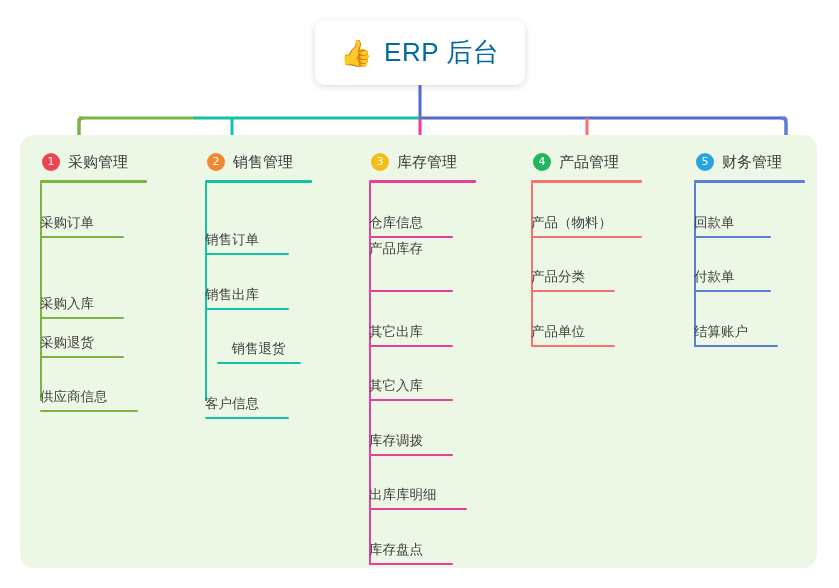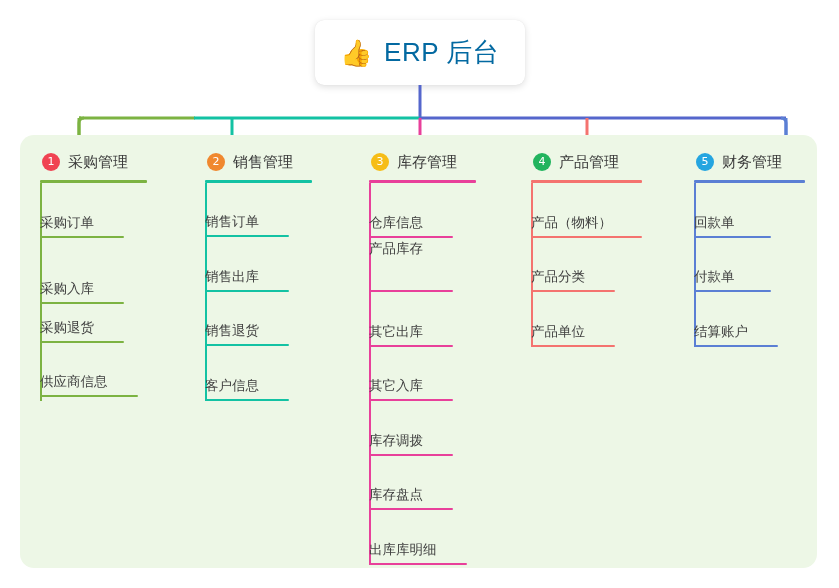--- a/index.html
+++ b/index.html
@@ -178,21 +178,21 @@
           <span class="badge" style="background: rgb(240, 67, 82);">1</span>
           <span class="col-title">采购管理</span>
         </div>
         <div class="head-rule" style="width: 107px; background: rgb(124, 179, 66);"></div>
         <div class="items" style="height: 218px;">
           <div class="spine" style="height: 218px; background: rgb(124, 179, 66);"></div>
           <div class="item" style="height: 54.5px;">
             <div class="item-label">采购订单</div>
             <div class="item-rule" style="width: 84px; background: rgb(124, 179, 66);"></div>
           </div>
-          <div class="item" style="height: 66px;">
+          <div class="item" style="height: 49px; margin-top: 32px;">
             <div class="item-label">采购入库</div>
             <div class="item-rule" style="width: 84px; background: rgb(124, 179, 66);"></div>
           </div>
           <div class="item" style="height: 39px;">
             <div class="item-label">采购退货</div>
             <div class="item-rule" style="width: 84px; background: rgb(124, 179, 66);"></div>
           </div>
           <div class="item" style="height: 54.5px;">
             <div class="item-label">供应商信息</div>
             <div class="item-rule" style="width: 98px; background: rgb(124, 179, 66);"></div>
@@ -200,29 +200,29 @@
         </div>
       </div>
       <div class="column" style="left: 205px; top: 148px;">
         <div class="col-head">
           <span class="badge" style="background: rgb(240, 136, 47);">2</span>
           <span class="col-title">销售管理</span>
         </div>
         <div class="head-rule" style="width: 107px; background: rgb(19, 194, 163);"></div>
         <div class="items" style="height: 218px;">
           <div class="spine" style="height: 218px; background: rgb(19, 194, 163);"></div>
-          <div class="item" style="height: 54px;">
+          <div class="item" style="height: 72px;">
             <div class="item-label">销售订单</div>
             <div class="item-rule" style="width: 84px; background: rgb(19, 194, 163);"></div>
           </div>
           <div class="item" style="height: 54.5px;">
             <div class="item-label">销售出库</div>
             <div class="item-rule" style="width: 84px; background: rgb(19, 194, 163);"></div>
           </div>
-          <div class="item" style="height: 54.5px;">
+          <div class="item" style="height: 54.5px; align-items: center;">
             <div class="item-label">销售退货</div>
             <div class="item-rule" style="width: 84px; background: rgb(19, 194, 163);"></div>
           </div>
           <div class="item" style="height: 54.5px;">
             <div class="item-label">客户信息</div>
             <div class="item-rule" style="width: 84px; background: rgb(19, 194, 163);"></div>
           </div>
         </div>
       </div>
       <div class="column" style="left: 369px; top: 148px;">
@@ -247,26 +247,26 @@
           </div>
           <div class="item" style="height: 54.5px;">
             <div class="item-label">其它入库</div>
             <div class="item-rule" style="width: 84px; background: rgb(232, 64, 154);"></div>
           </div>
           <div class="item" style="height: 54.5px;">
             <div class="item-label">库存调拨</div>
             <div class="item-rule" style="width: 84px; background: rgb(232, 64, 154);"></div>
           </div>
           <div class="item" style="height: 54.5px;">
-            <div class="item-label">库存盘点</div>
-            <div class="item-rule" style="width: 84px; background: rgb(232, 64, 154);"></div>
-          </div>
-          <div class="item" style="height: 54.5px;">
             <div class="item-label">出库库明细</div>
             <div class="item-rule" style="width: 98px; background: rgb(232, 64, 154);"></div>
+          </div>
+          <div class="item" style="height: 54.5px;">
+            <div class="item-label">库存盘点</div>
+            <div class="item-rule" style="width: 84px; background: rgb(232, 64, 154);"></div>
           </div>
         </div>
       </div>
       <div class="column" style="left: 531px; top: 148px;">
         <div class="col-head">
           <span class="badge" style="background: rgb(34, 180, 94);">4</span>
           <span class="col-title">产品管理</span>
         </div>
         <div class="head-rule" style="width: 111px; background: rgb(244, 115, 111);"></div>
         <div class="items" style="height: 163.5px;">

